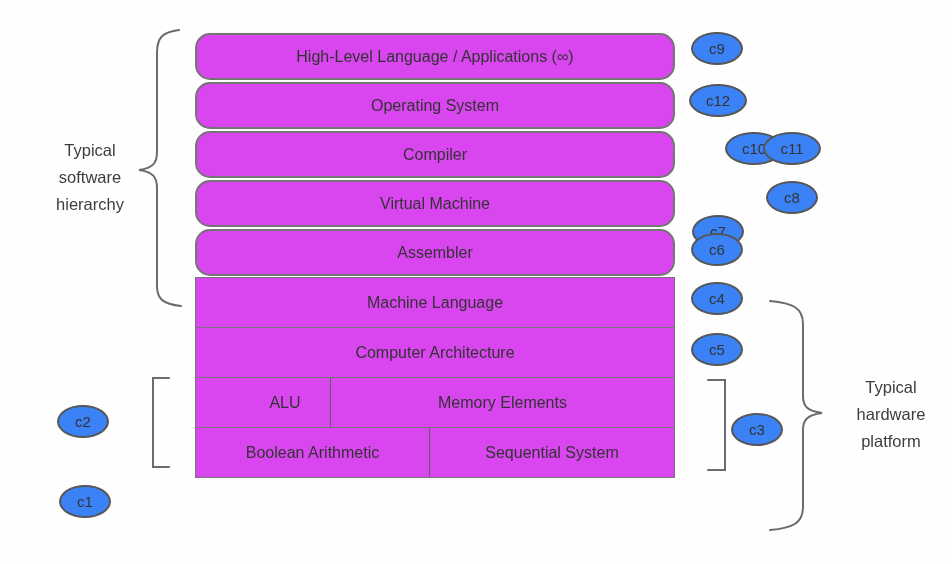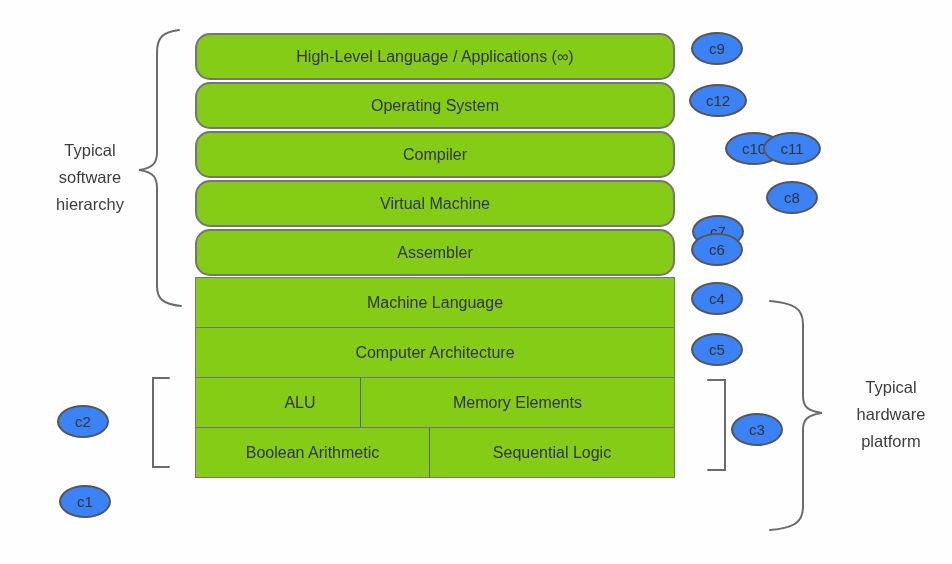--- a/index.html
+++ b/index.html
@@ -19,21 +19,21 @@
     position: absolute;
     left: 0; top: 0;
     width: 952px; height: 564px;
     pointer-events: none;
   }
   .layer {
     position: absolute;
     left: 195px;
     width: 480px;
     box-sizing: border-box;
-    background: #84cc16;
+    background: #d946ef;
     border: 2px solid #757575;
     color: #333333;
     font-size: 16px;
     display: flex;
     align-items: center;
     justify-content: center;
     text-align: center;
   }
   .layer.rounded {
     height: 47px;
@@ -123,33 +123,33 @@
     <span>Assembler</span>
   </div>
 
   <div class="layer square" style="top:277px;">
     <span>Machine Language</span>
   </div>
   <div class="layer square" style="top:327px;">
     <span>Computer Architecture</span>
   </div>
   <div class="layer square split" style="top:377px;">
-    <div class="cell first" style="width:165px;padding-left:44px;">
+    <div class="cell first" style="width:135px;padding-left:44px;">
       <span>ALU</span>
     </div>
     <div class="cell" style="flex:1;">
       <span>Memory Elements</span>
     </div>
   </div>
   <div class="layer square split" style="top:427px;">
     <div class="cell first" style="width:234px;">
       <span>Boolean Arithmetic</span>
     </div>
     <div class="cell" style="flex:1;">
-      <span>Sequential Logic</span>
+      <span>Sequential System</span>
     </div>
   </div>
 
   <div class="badge" style="left:691px; top:32px;">
     <span>c9</span>
   </div>
   <div class="badge wide" style="left:689px; top:84px;">
     <span>c12</span>
   </div>
   <div class="badge wide" style="left:725px; top:132px;">

